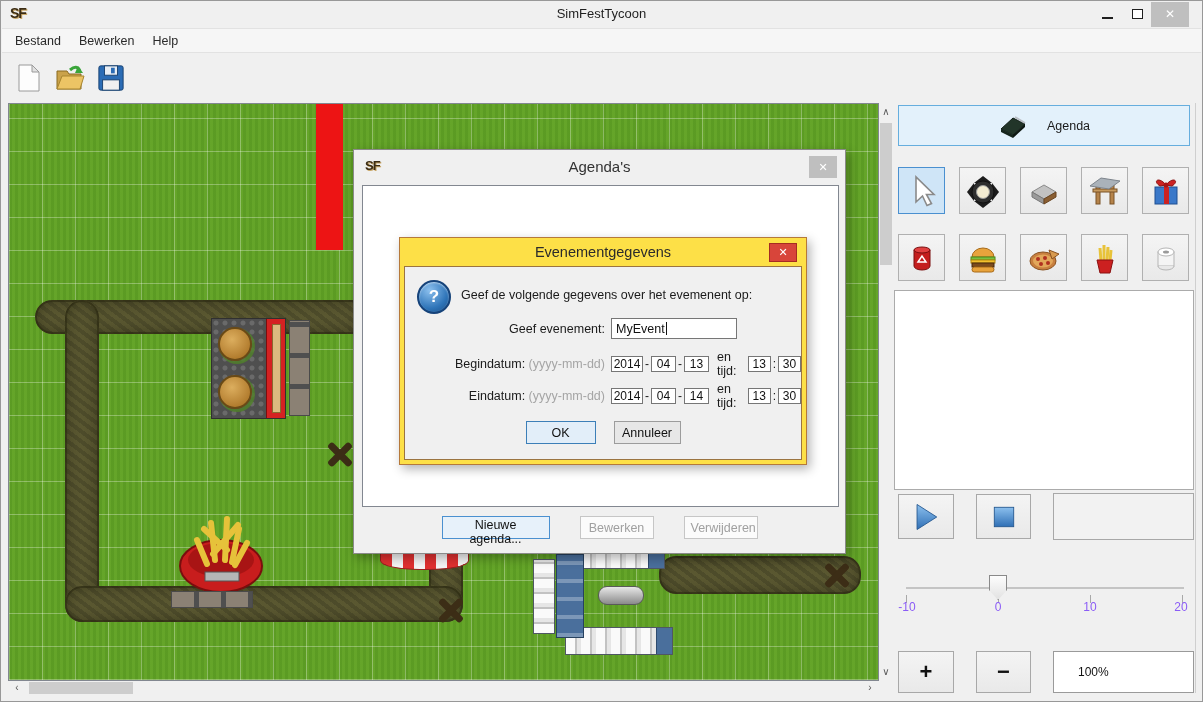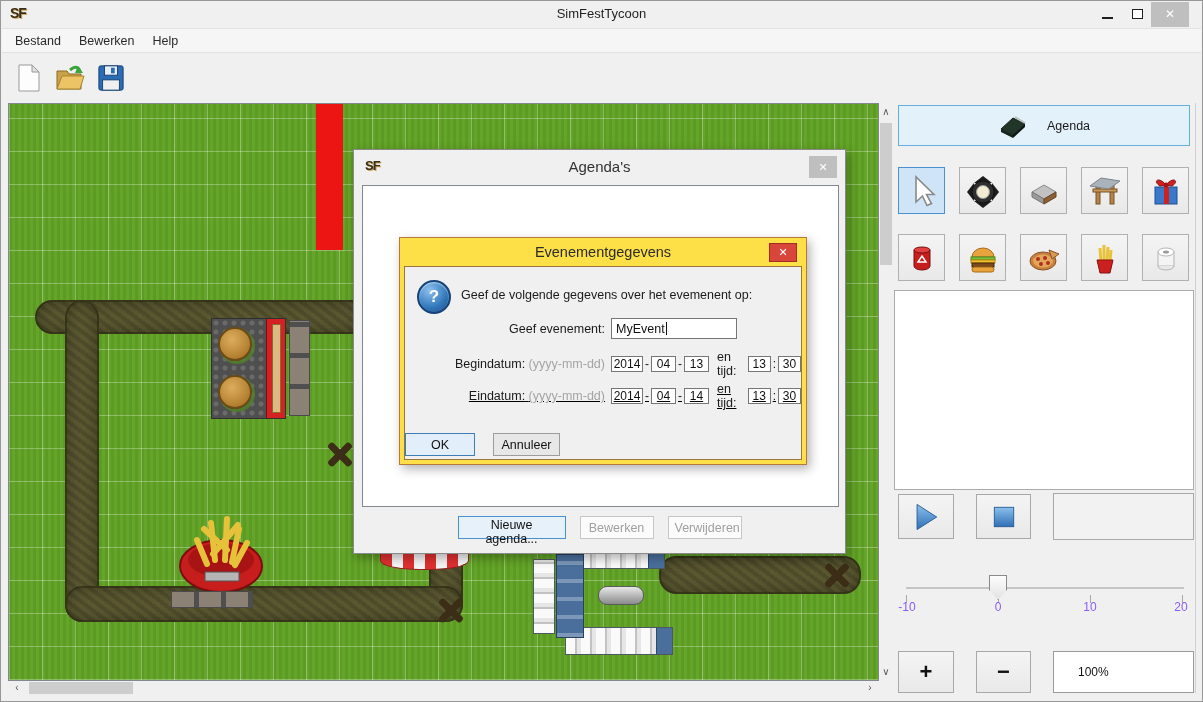--- a/index.html
+++ b/index.html
@@ -108,21 +108,21 @@
   
   .agenda-dialog{position:absolute;left:352px;top:148px;width:493px;height:405px;background:#f0f0f0;
     border:1px solid #8a8a8a;box-shadow:3px 4px 10px rgba(0,0,0,.3);z-index:10;}
   .ad-title{position:absolute;left:0;right:0;top:0;height:33px;line-height:33px;text-align:center;
     font-size:15px;color:#333;}
   .ad-logo{position:absolute;left:11px;top:8px;font-size:13px;font-weight:800;color:#3b2c14;
     letter-spacing:-1px;text-shadow:1px 1px 0 #c9a86a;}
   .ad-close{position:absolute;right:8px;top:6px;width:28px;height:22px;background:#bfbfbf;color:#fff;
     text-align:center;line-height:22px;font-size:11px;}
   .ad-list{position:absolute;left:8px;top:35px;width:477px;height:322px;background:#fff;border:1px solid #828790;}
-  .ad-buttons{position:absolute;left:0;right:0;top:366px;display:flex;justify-content:center;gap:14px;}
+  .ad-buttons{position:absolute;left:0;right:0;top:366px;display:flex;justify-content:center;gap:30px;}
   .btn{height:23px;font-size:12.5px;font-family:"Liberation Sans",sans-serif;}
   .btn-default{background:#e7f1fa;border:1px solid #4a90d0;color:#111;width:108px;}
   .btn-disabled{background:#fbfbfb;border:1px solid #c6c6c6;color:#a0a0a0;width:74px;}
 
   
   .event-dialog{position:absolute;left:398px;top:236px;width:408px;height:228px;background:#fde047;
     border:1px solid #b5793a;box-shadow:3px 4px 10px rgba(0,0,0,.3);z-index:11;}
   .ed-title{position:absolute;left:0;right:0;top:0;height:28px;line-height:28px;text-align:center;
     font-size:14.5px;color:#2b2b2b;}
   .ed-close{position:absolute;right:9px;top:5px;width:28px;height:19px;background:#d8453a;border:1px solid #a52c22;
@@ -137,21 +137,21 @@
   .e-label{width:200px;text-align:right;font-size:12.5px;color:#1a1a1a;flex:none;}
   .e-hint{color:#a5a5a5;}
   .name-input{margin-left:6px;width:126px;height:21px;background:#fff;border:1px solid #767676;
     display:flex;align-items:center;padding-left:4px;font-size:12.5px;color:#111;}
   .caret{display:inline-block;width:1px;height:13px;background:#111;margin-left:1px;}
   .num{height:16px;background:#fff;border:1px solid #767676;font-size:12px;color:#111;
     text-align:center;padding:1px;font-family:"Liberation Sans",sans-serif;}
   .w-y{width:32px;} .w-md{width:25px;} .w-t{width:23px;}
   .sep{font-size:12px;color:#1a1a1a;margin:0 2px;}
   .tijd{font-size:12.5px;color:#1a1a1a;margin:0 5px 0 8px;}
-  .ed-buttons{position:absolute;left:0;right:0;top:154px;display:flex;gap:18px;margin-top:12px;}
+  .ed-buttons{position:absolute;left:0;right:0;top:154px;display:flex;justify-content:center;gap:18px;}
   .btn-ok{width:70px;height:23px;background:#e2eef9;border:1px solid #3c7fb8;font-size:12.5px;color:#111;}
   .btn-cancel{width:67px;height:23px;background:#e7e7e7;border:1px solid #9c9c9c;font-size:12.5px;color:#111;}
 </style>
 </head>
 <body>
 
 <div class="app">
 
   <div class="glitch"></div>
 
@@ -436,21 +436,21 @@
         <span class="sep">-</span>
         <input class="num w-md" value="04" style="">
         <span class="sep">-</span>
         <input class="num w-md" value="13" style="">
         <span class="tijd">en tijd:</span>
         <input class="num w-t" value="13" style="">
         <span class="sep">:</span>
         <input class="num w-t" value="30" style="">
       </div>
 
-      <div class="e-row" style="top:115px;text-decoration:underline;">
+      <div class="e-row" style="top:115px;">
         <span class="e-label">
           <span>Eindatum:</span>
           <span class="e-hint">(yyyy-mm-dd)</span>
         </span>
         <input class="num w-y" style="margin-left: 6px;" value="2014">
         <span class="sep">-</span>
         <input class="num w-md" value="04" style="">
         <span class="sep">-</span>
         <input class="num w-md" value="14" style="">
         <span class="tijd">en tijd:</span>

